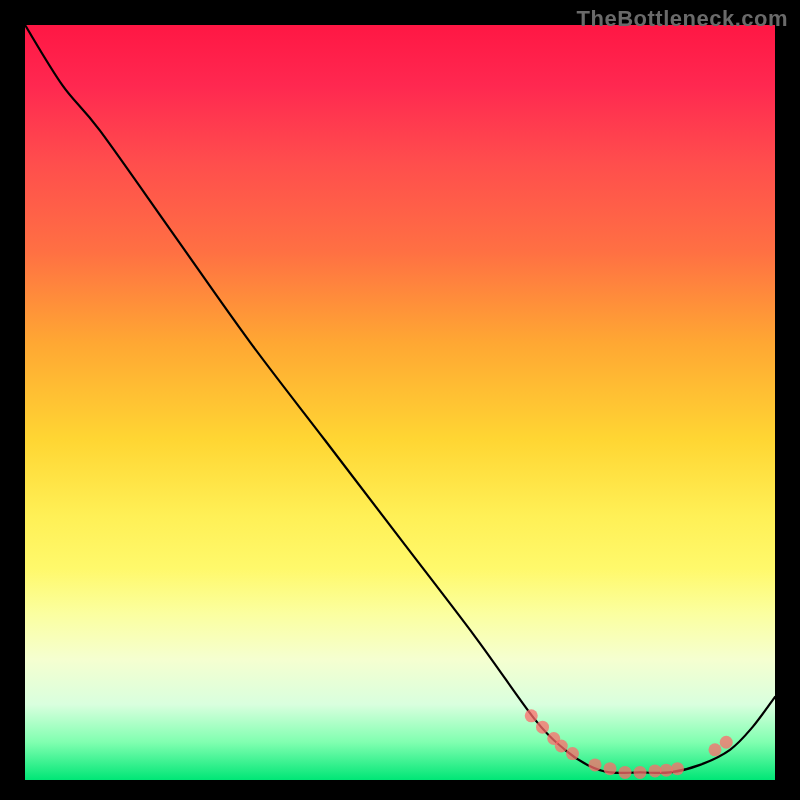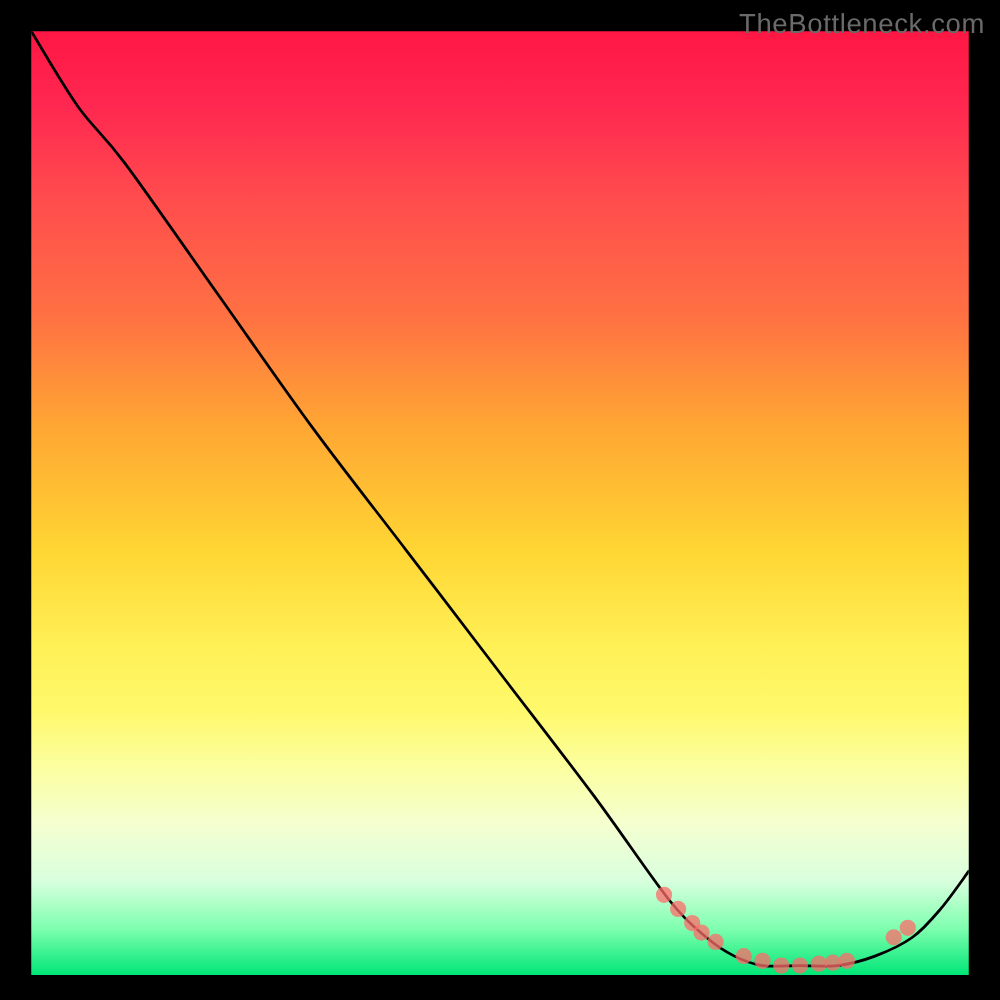--- a/index.html
+++ b/index.html
@@ -10,21 +10,21 @@
     position: relative;
     font-family: Arial, sans-serif;
     overflow: hidden;
   }
   .watermark {
     position: absolute;
     top: 6px;
     right: 12px;
     color: #6a6a6a;
     font-size: 22px;
-    font-weight: 400;
+    font-weight: 700;
     letter-spacing: 0.5px;
     z-index: 10;
   }
   .plot-area {
     position: absolute;
     left: 25px;
     top: 25px;
     width: 750px;
     height: 755px;
     background: linear-gradient(to bottom,

